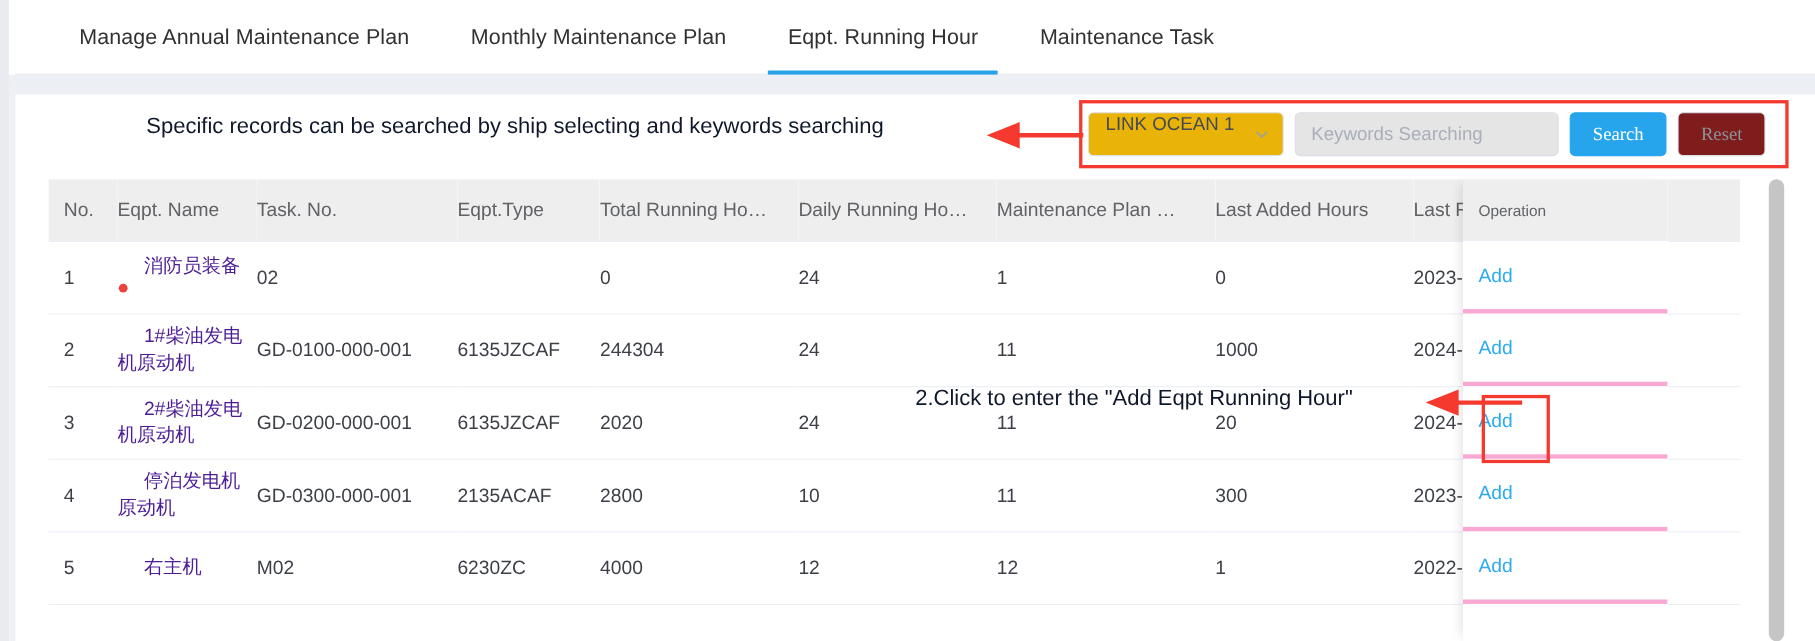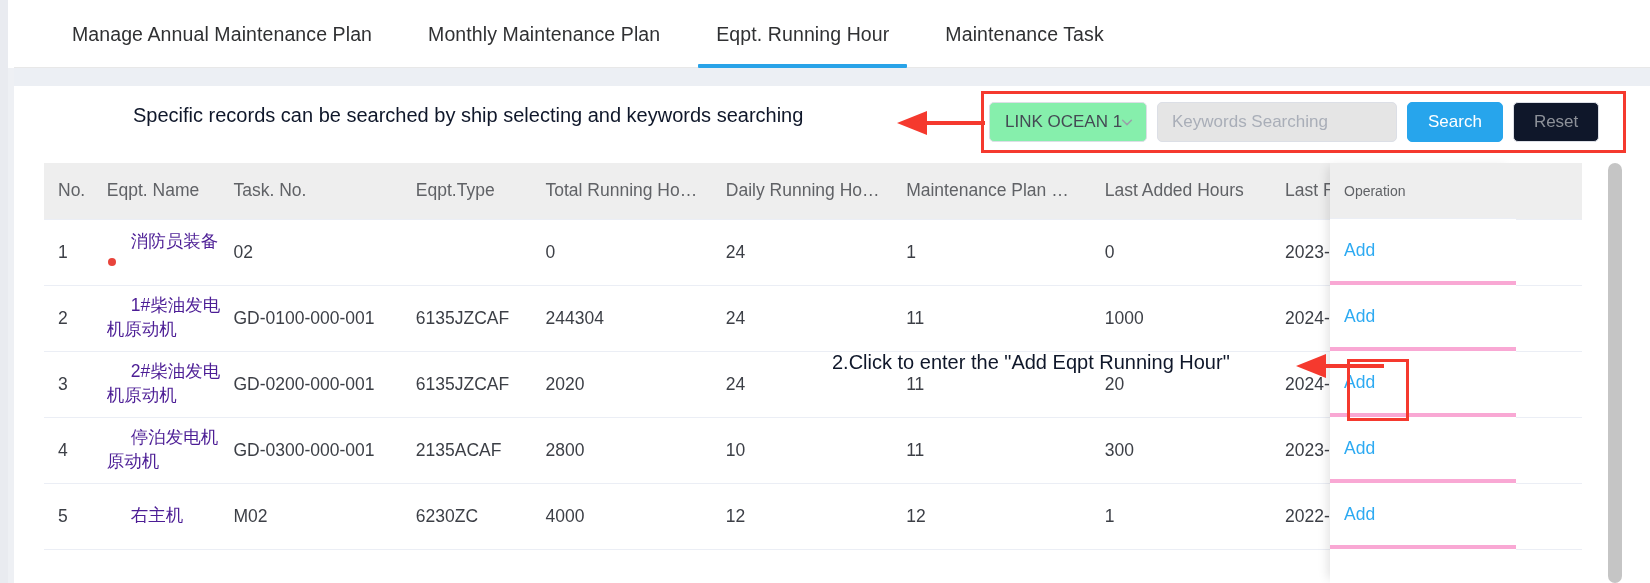--- a/index.html
+++ b/index.html
@@ -91,26 +91,26 @@
   }
   .search-group {
     position: absolute;
     left: 975px; top: 16px;
     display: flex;
     align-items: center;
     gap: 10px;
   }
   .ship-select {
     position: relative;
-    width: 158px; height: 40px;
+    width: 178px; height: 40px;
     border: 1px solid #dcdfe6;
     border-radius: 5px;
-    background: #86efac;
-    display: flex;
-    align-items: center;
+    background: #eab308;
+    display: flex;
+    align-items: flex-start;
     box-sizing: border-box;
     cursor: pointer;
   }
   .ship-select .val {
     font-size: 17px;
     color: #444a54;
     padding-left: 15px;
     white-space: nowrap;
   }
   .ship-select .chev {
@@ -136,30 +136,31 @@
   .btn {
     height: 40px;
     border-radius: 5px;
     font-size: 17px;
     display: flex;
     align-items: center;
     justify-content: center;
     cursor: pointer;
     box-sizing: border-box;
     white-space: nowrap;
+    font-family: Liberation Serif, serif;
   }
   .btn-primary {
     background: #27a5ec;
     color: #ffffff;
     border: 1px solid #27a5ec;
     padding: 0 20px;
     min-width: 82px;
   }
   .btn-default {
-    background: #0f172a;
+    background: #7f1d1d;
     color: #8d9199;
     border: 1px solid #dcdfe6;
     padding: 16px 20px;
     min-width: 78px;
   }
 
   
   .anno-text {
     position: absolute;
     color: #0f172a;

